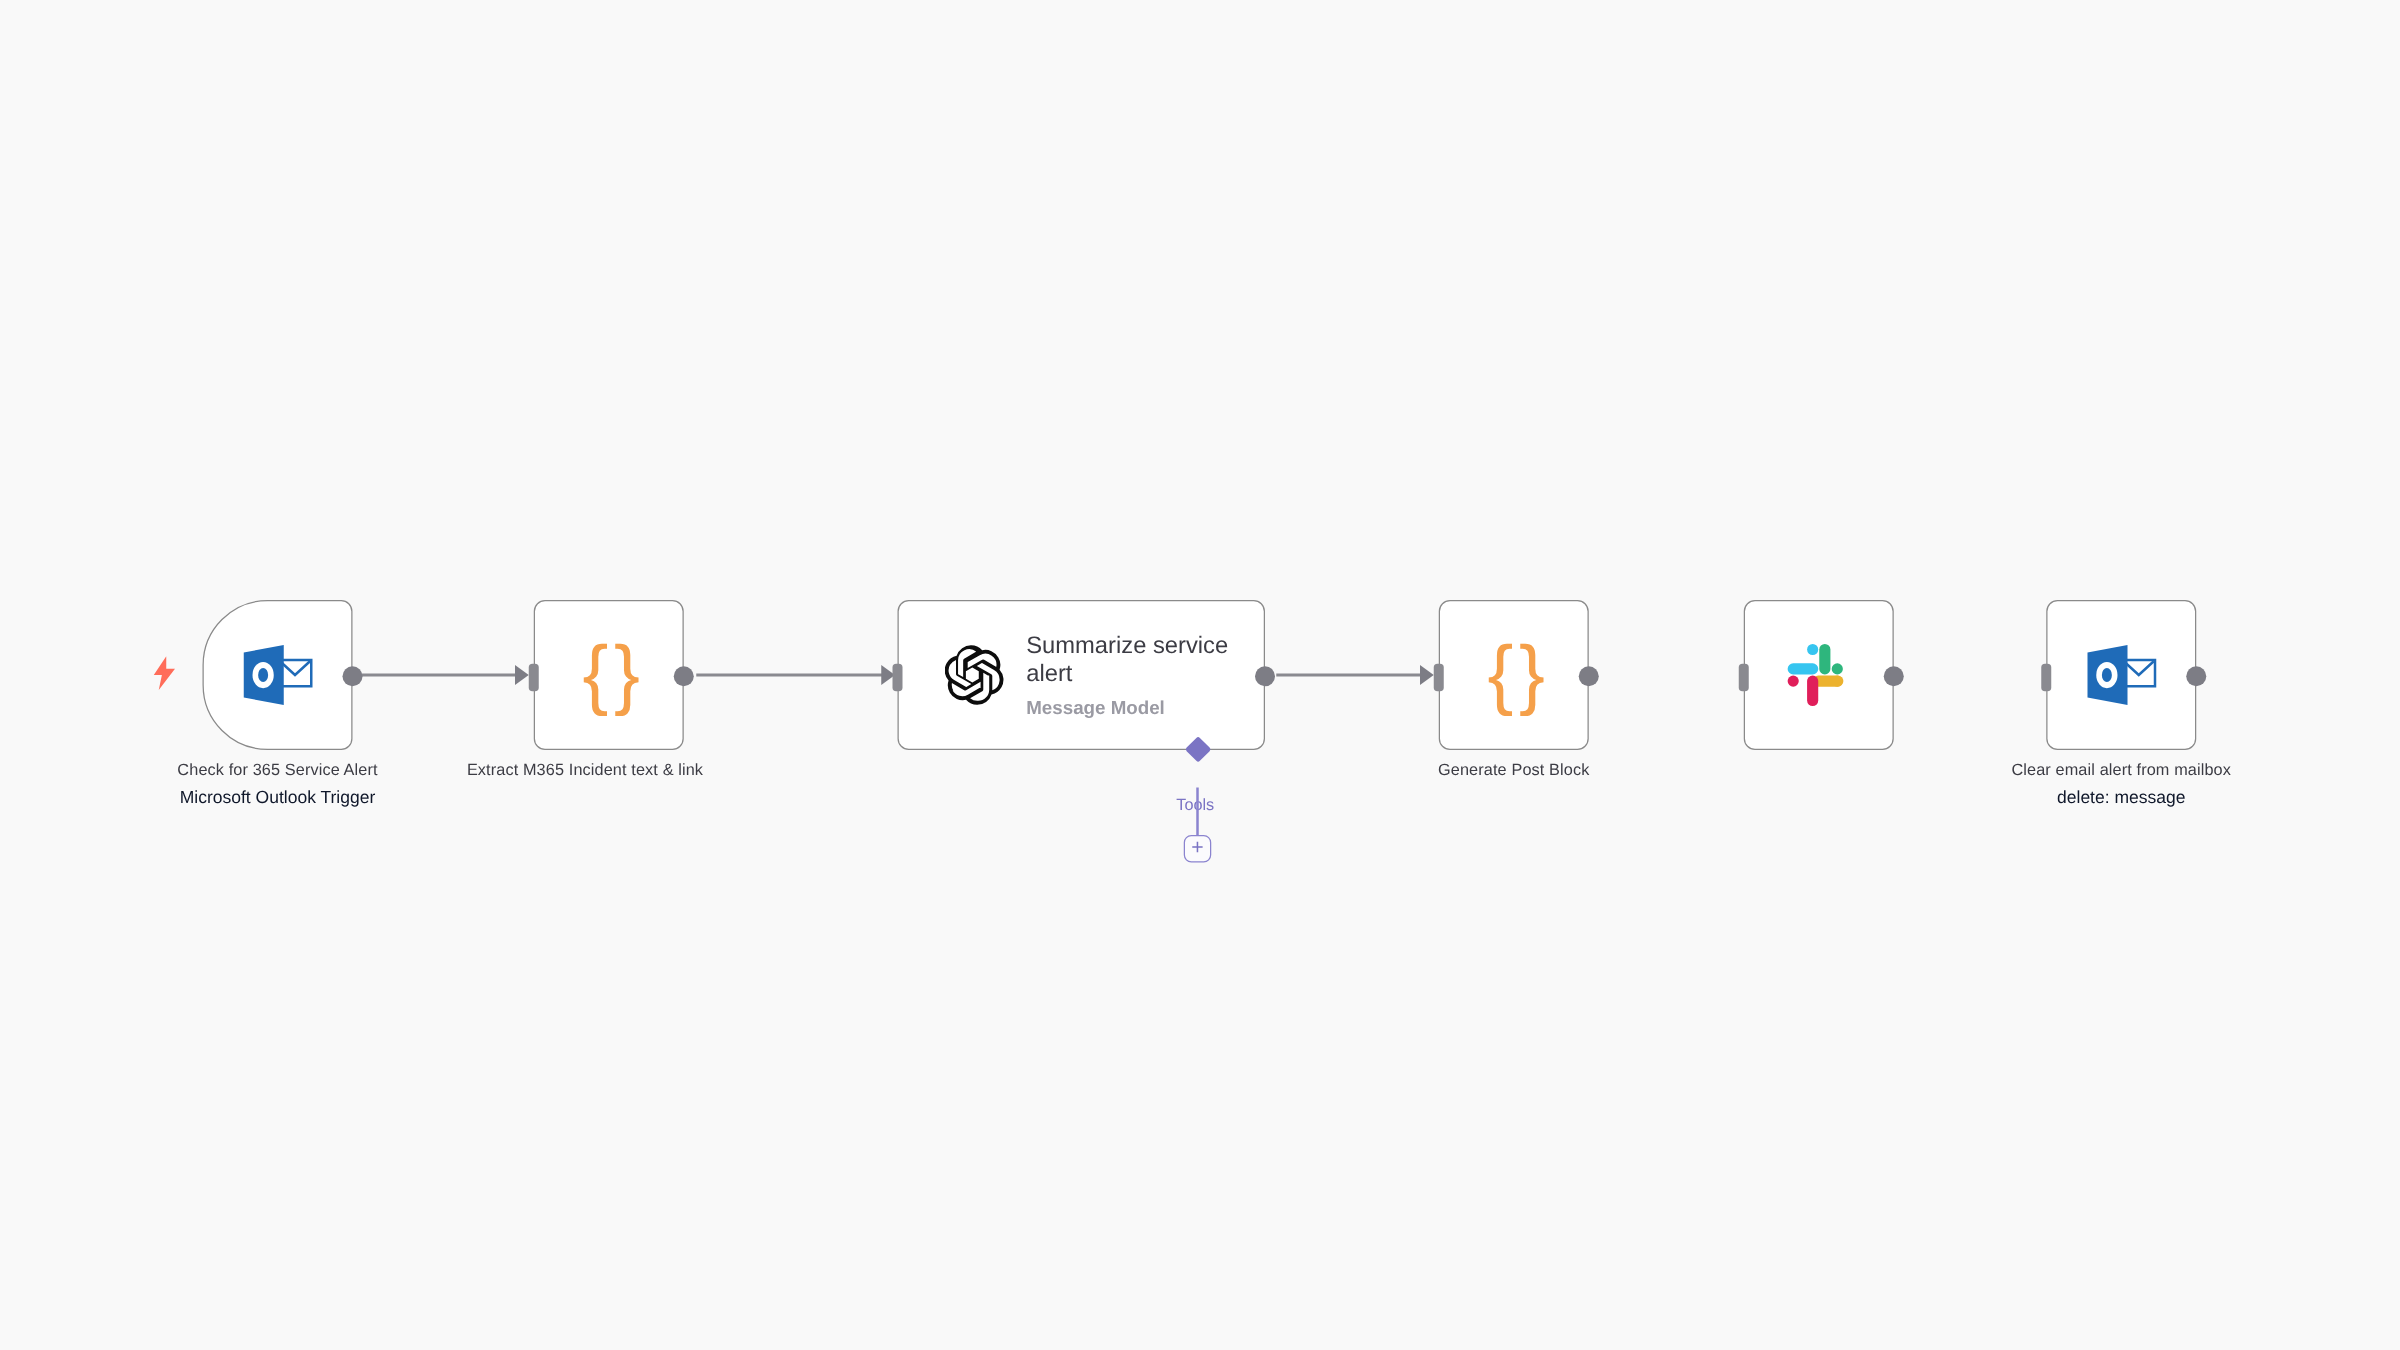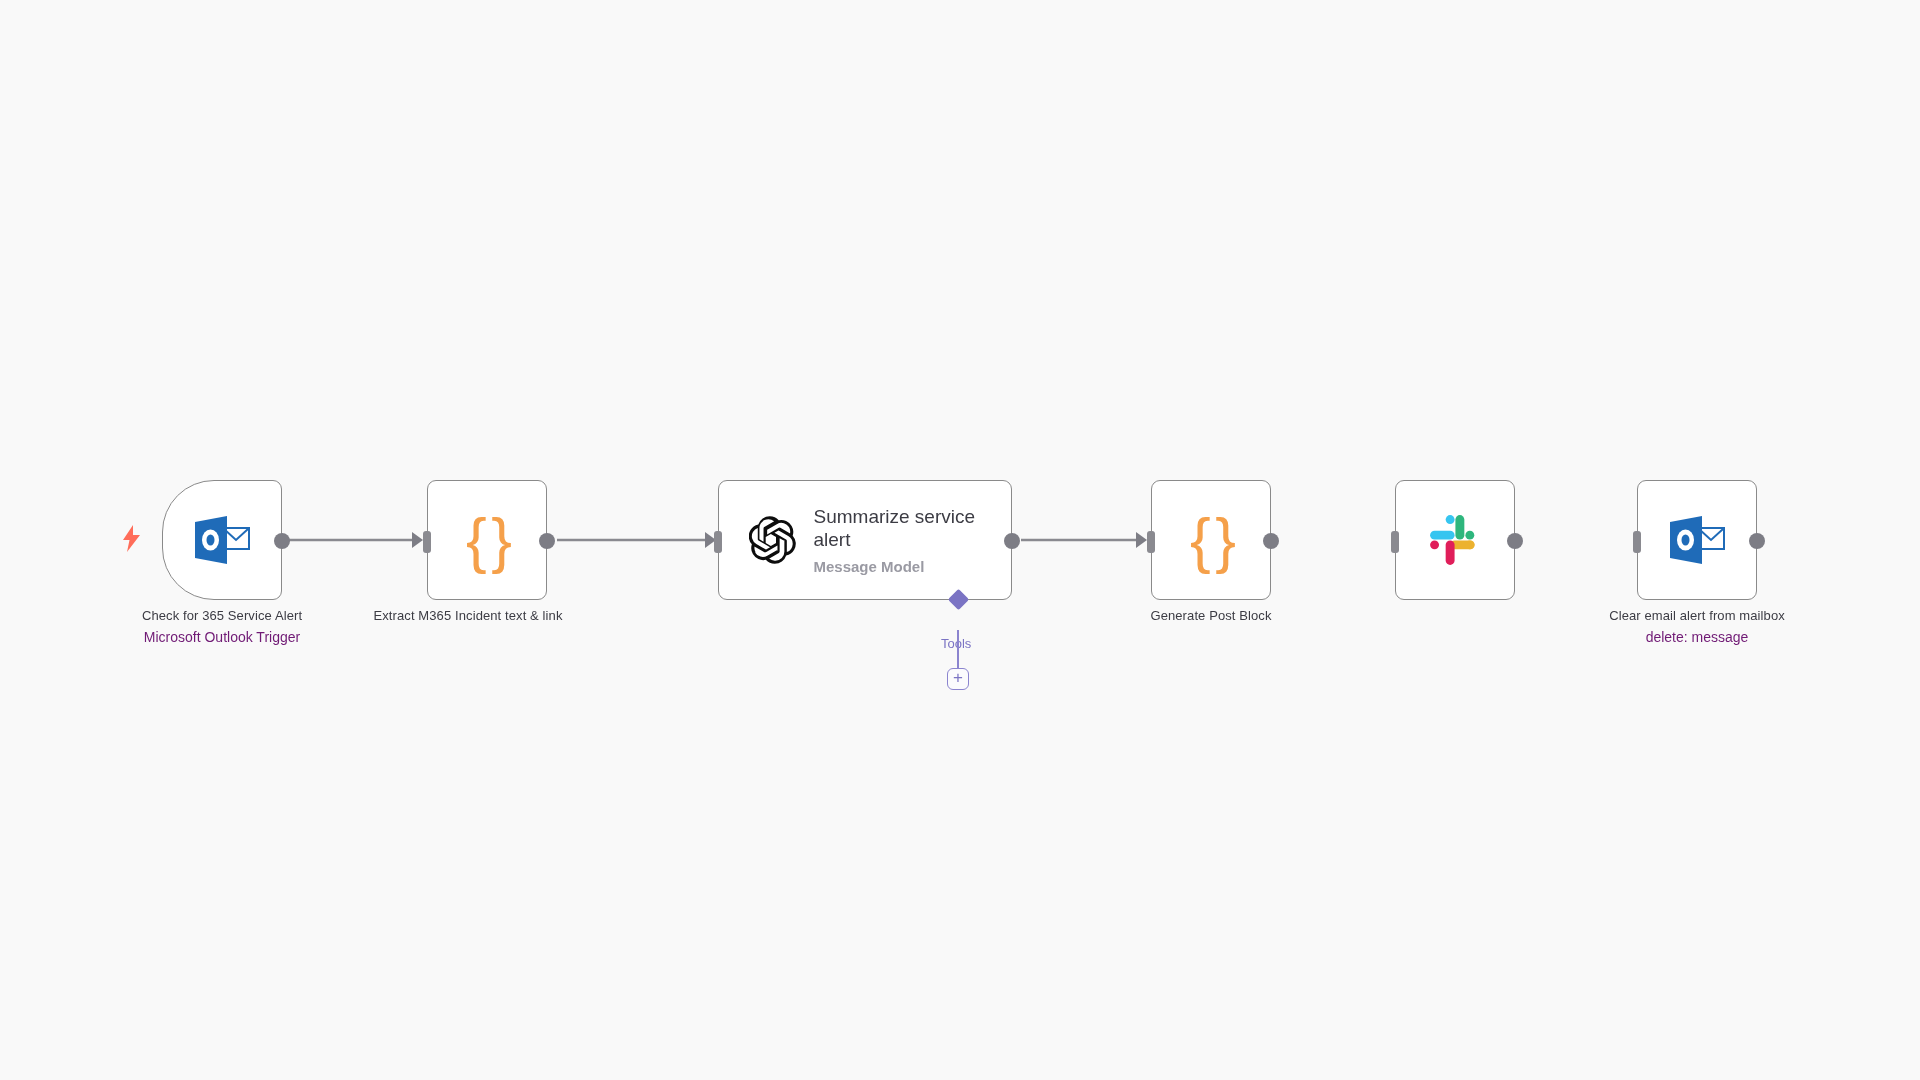--- a/index.html
+++ b/index.html
@@ -40,40 +40,40 @@
     align-items: center;
     justify-content: center;
   }
   .node.trigger {
     border-top-left-radius: 52px;
     border-bottom-left-radius: 52px;
     border-top-right-radius: 9px;
     border-bottom-right-radius: 9px;
   }
   .node.wide {
-    justify-content: center;
+    justify-content: flex-end;
     padding-left: 22px;
     gap: 17px;
   }
 
   
   .caption {
     position: absolute;
     text-align: center;
     line-height: 1.25;
     pointer-events: none;
   }
   .caption .title {
     font-size: 13px;
     color: #3c3c44;
     letter-spacing: .1px;
   }
   .caption .subtitle {
     font-size: 14px;
-    color: #701a75;
+    color: #0f172a;
     margin-top: 5px;
   }
 
   
   .inline-label { display: flex; flex-direction: column; justify-content: center; }
   .inline-label .title {
     font-size: 19px;
     color: #3c3c44;
     line-height: 1.22;
     max-width: 190px;

